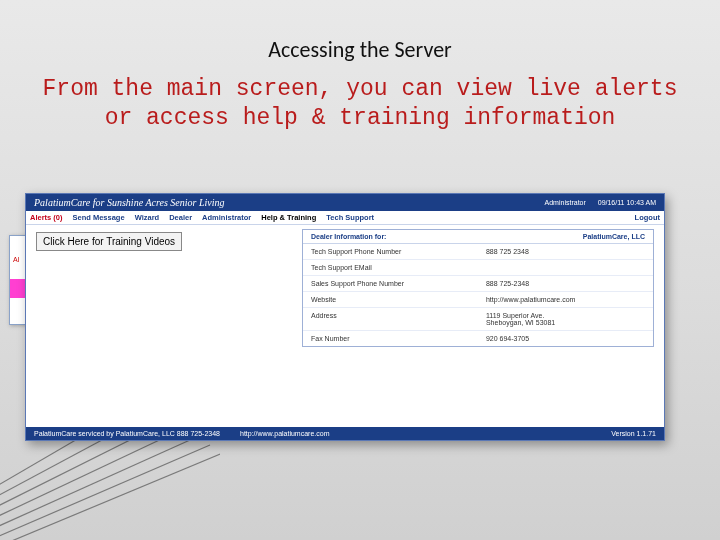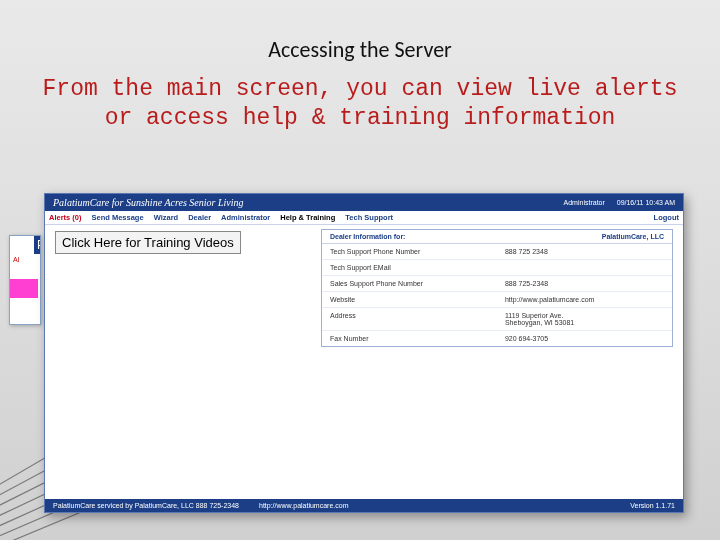--- a/index.html
+++ b/index.html
@@ -57,22 +57,22 @@
   }
   .bgwin .pink {
     position: absolute; left: 0; top: 42px;
     width: 28px; height: 20px; background: #ff3fd1;
     border-top: 1px solid #fff;
   }
 
   
   .app {
     position: absolute;
-    left: 44px; top: 193px;
-    width: 640px; height: 320px;
+    left: 25px; top: 193px;
+    width: 640px; height: 248px;
     background: #fff;
     border: 1px solid #5b78b5;
     box-shadow: 3px 4px 10px rgba(0,0,0,.35);
     font-family: Verdana, Geneva, sans-serif;
   }
   .titlebar {
     background: #1b3e86;
     color: #fff;
     display: flex;
     align-items: center;
@@ -100,21 +100,21 @@
   .menubar .grow { flex: 1; }
 
   .content {
     position: relative;
     height: 248px;
     padding: 6px 10px 0 10px;
   }
 
   .trainbtn {
     display: inline-block;
-    font-size: 13px;
+    font-size: 10px;
     padding: 3px 6px;
     background: #f3f3f3;
     border: 1px solid #888;
     color: #000;
     cursor: pointer;
     font-family: Verdana, sans-serif;
   }
 
   .panel {
     position: absolute;

